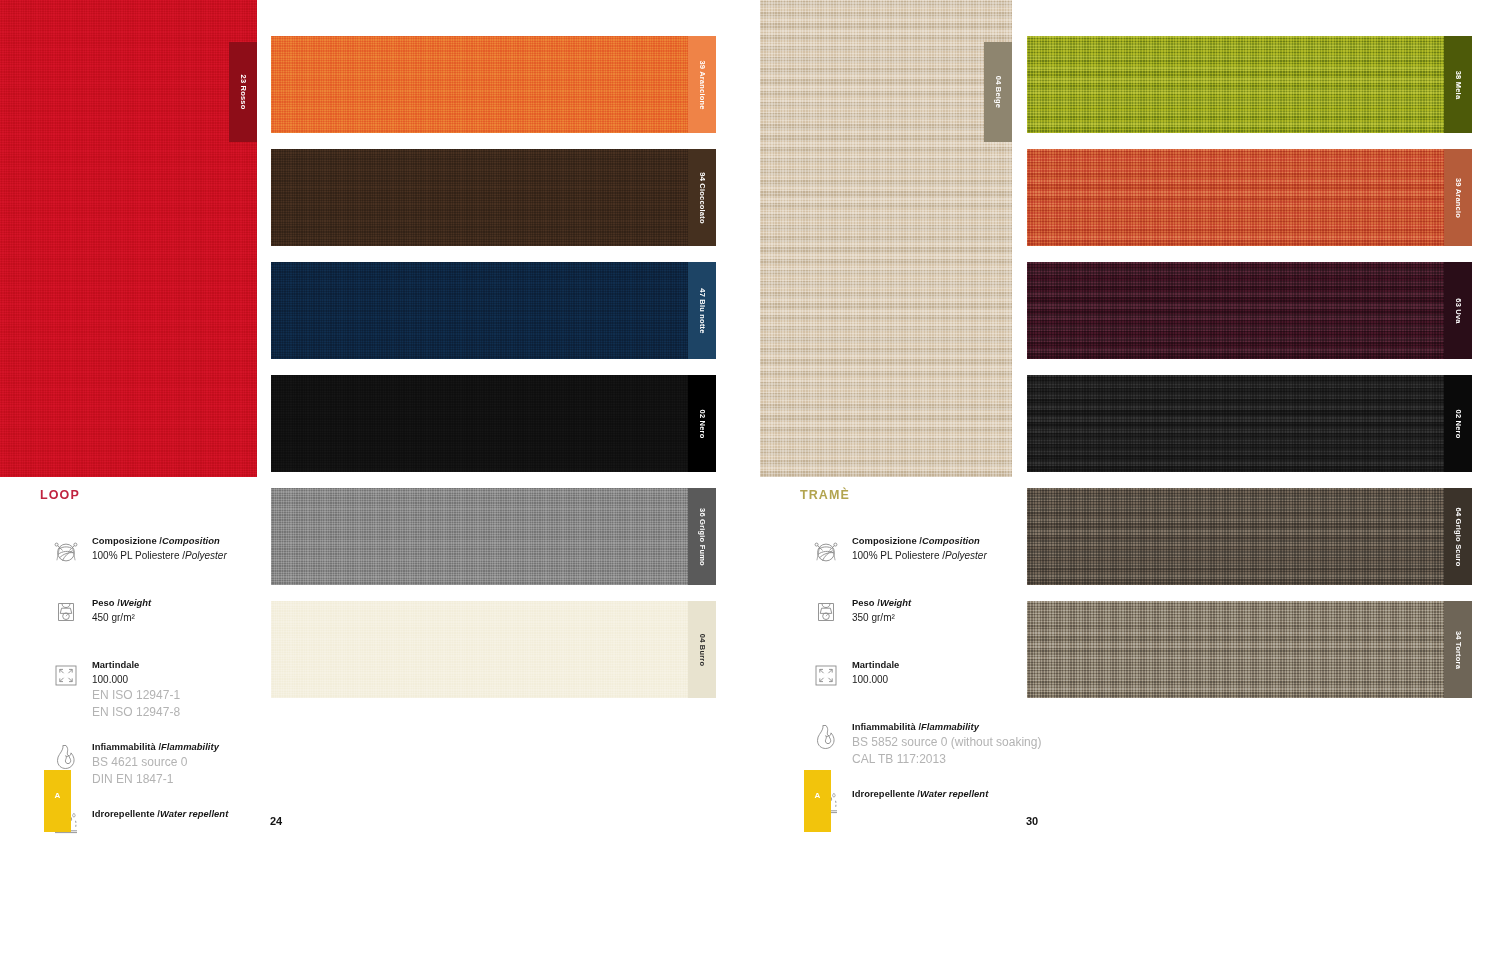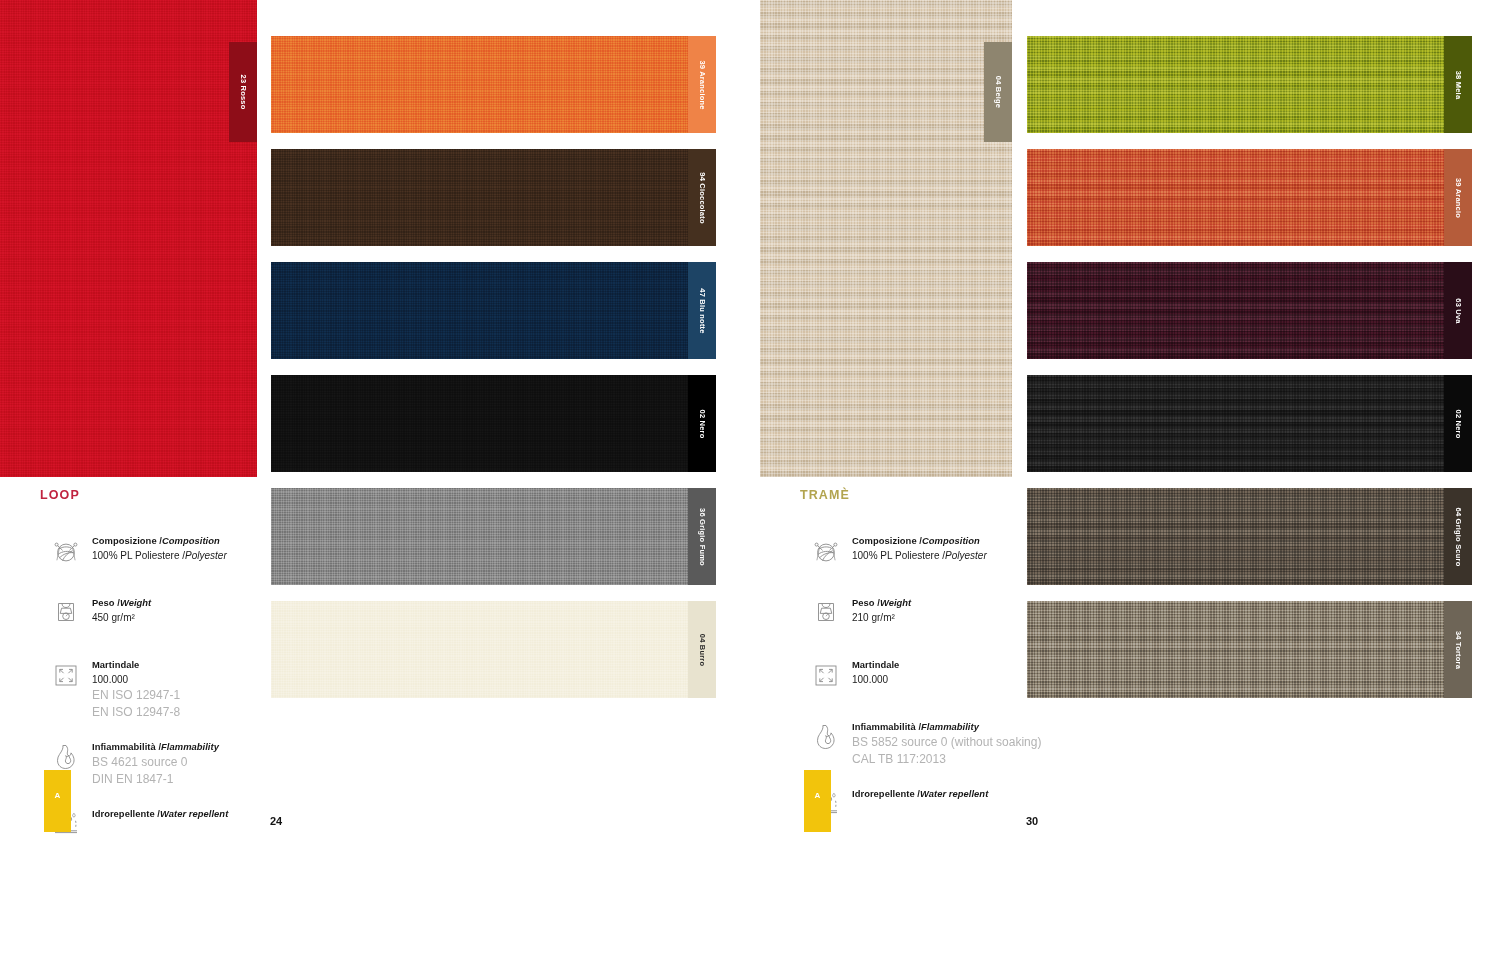--- a/index.html
+++ b/index.html
@@ -298,21 +298,21 @@
           <path d="M12.6 13.2h8.8l1.4 5.2H11.2z"></path>
           <circle cx="17" cy="21.2" r="3.3"></circle>
           <path d="M17 21.2l1.8-2.2" stroke-width="0.7"></path>
         </svg>
       </div>
       <div class="spec-text">
         <div class="spec-title">
           <span>Peso</span>
           <span>/</span><em>Weight</em>
         </div>
-        <div class="spec-value">210 gr/m²</div>
+        <div class="spec-value">350 gr/m²</div>
       </div>
     </div>
 
     <div class="spec-row">
       <div class="spec-icon">
         <svg width="34" height="34" viewBox="0 0 34 34" fill="none" stroke="#8a8a8a" stroke-width="0.9">
           <rect x="7" y="9" width="20" height="19"></rect>
           <path d="M14.6 16.2l-3.8-3.8M10.8 12.4v3.2M10.8 12.4h3.2"></path>
           <path d="M19.4 16.2l3.8-3.8M23.2 12.4v3.2M23.2 12.4h-3.2"></path>
           <path d="M14.6 20.8l-3.8 3.8M10.8 24.6v-3.2M10.8 24.6h3.2"></path>

